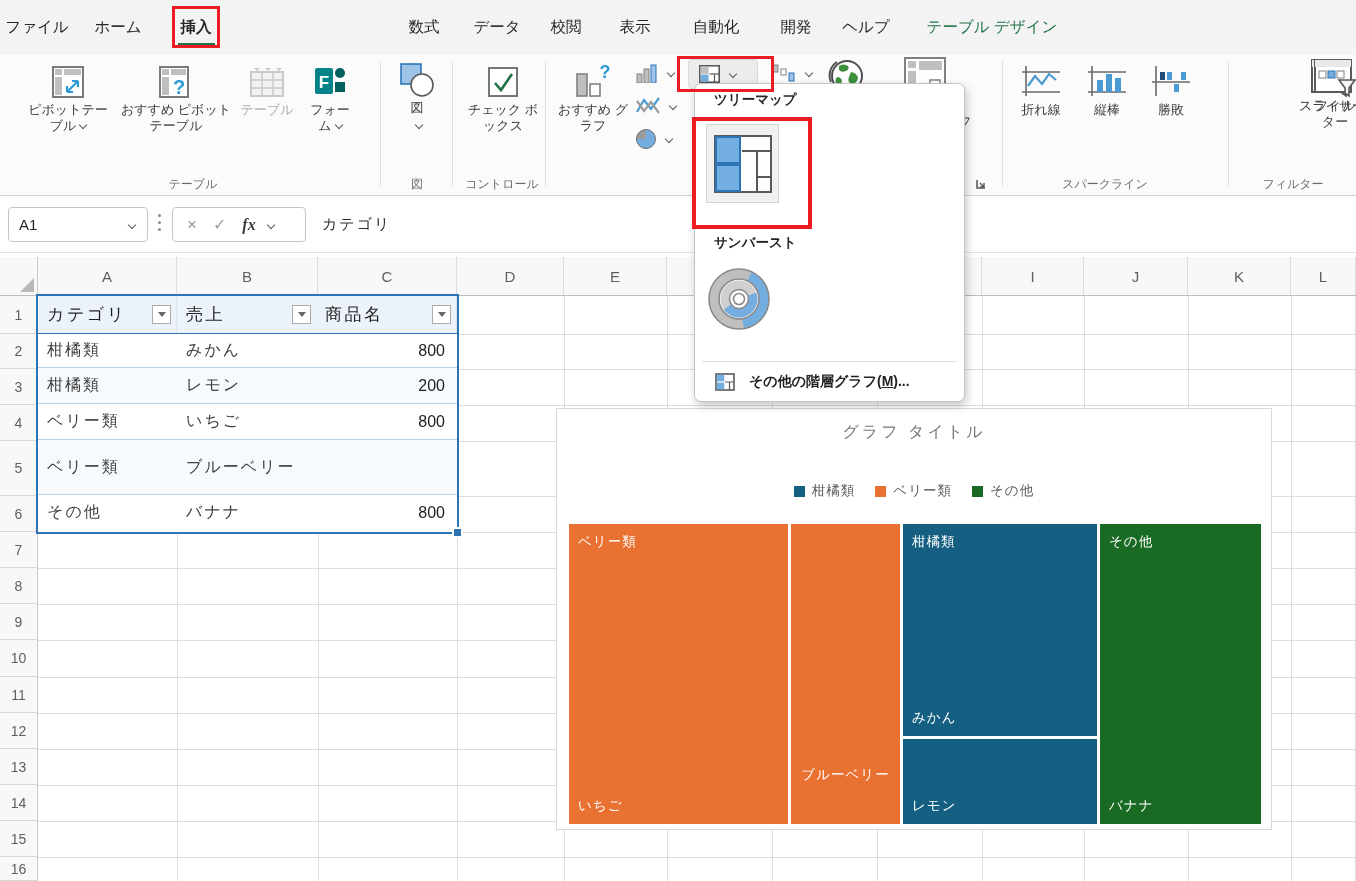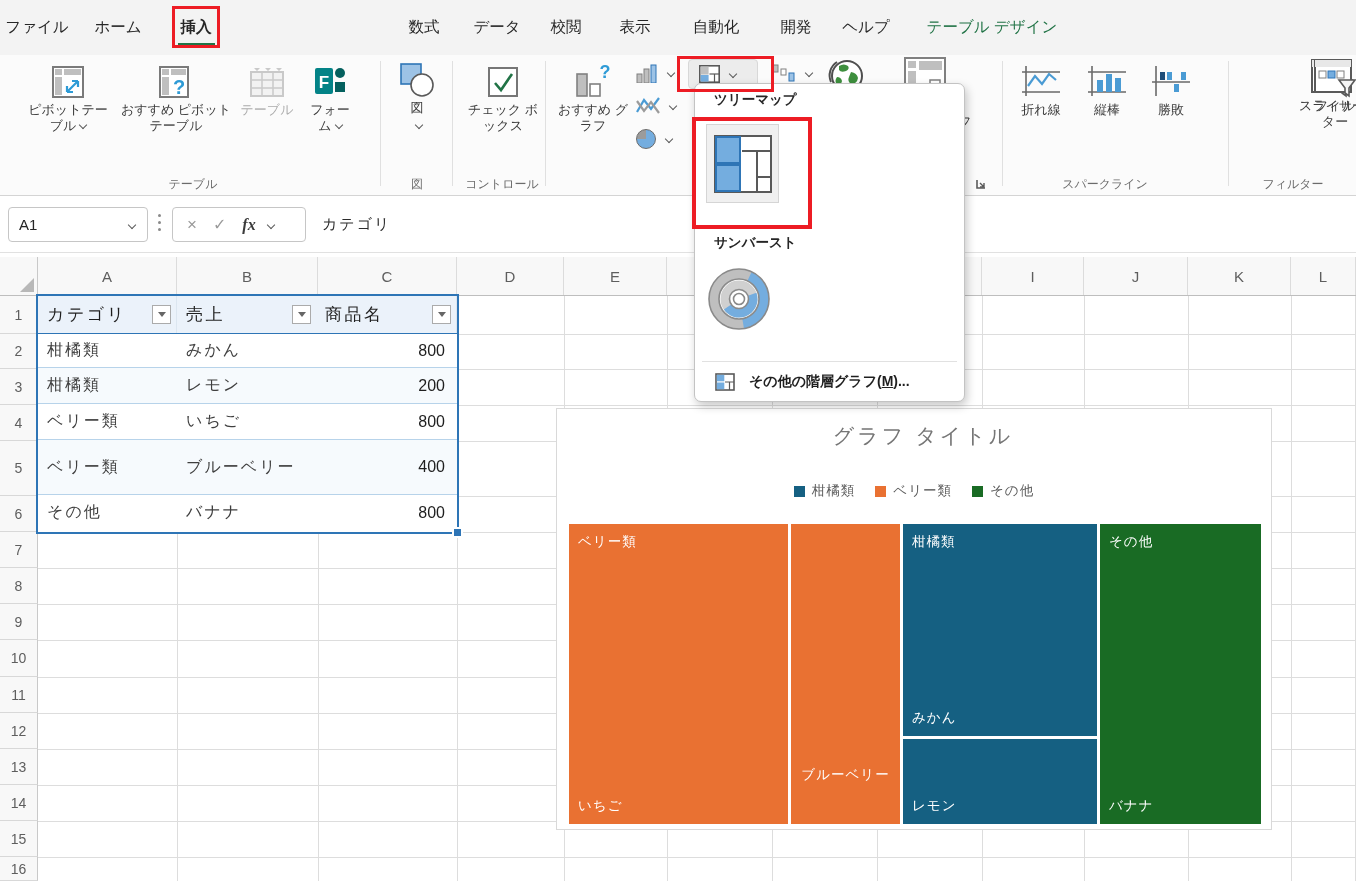--- a/index.html
+++ b/index.html
@@ -75,21 +75,21 @@
   .filterbtn { margin-left:auto; margin-right:5px; width:19px; height:19px; border:1px solid #ABABAB;
                background:#fff; display:flex; align-items:center; justify-content:center; flex:none; }
   .filterbtn i { width:0; height:0; border-left:4px solid transparent; border-right:4px solid transparent;
                  border-top:5px solid #666; }
   .resize-handle { position:absolute; right:-4px; bottom:-4px; width:7px; height:7px; background:#2E75B6;
                    box-shadow:0 0 0 2px #fff; z-index:6; }
 
   
   .chart { position:absolute; left:556px; top:155px; width:716px; height:422px; background:#fff;
            border:1px solid #D9D9D9; z-index:10; }
-  .ctitle { position:absolute; left:9px; top:13px; width:100%; text-align:center; font-size:21px;
+  .ctitle { position:absolute; left:0; top:13px; width:100%; text-align:center; font-size:16px;
             color:#767676; letter-spacing:3px; }
   .clegend { position:absolute; left:0; top:73px; width:100%; display:flex; justify-content:center;
              gap:20px; font-size:13.5px; color:#595959; letter-spacing:1px; }
   .clegend .li { display:flex; align-items:center; gap:7px; }
   .clegend .sw { width:11px; height:11px; flex:none; }
   .plot { position:absolute; left:12px; top:115px; width:692px; height:300px; }
   .tm { position:absolute; top:0; height:300px; color:#fff; font-size:13.5px; letter-spacing:1px; }
   .tm .cat { position:absolute; left:9px; top:9px; }
   .tm .leaf { position:absolute; left:9px; bottom:9px; }
   .tm .center-leaf { position:absolute; left:0; right:0; bottom:36px; text-align:center; line-height:26px; }
@@ -467,21 +467,20 @@
       <div class="tcell num" style="width:139px;">200</div>
     </div>
     <div class="trow" style="height:36px;">
       <div class="tcell" style="width:139px;">ベリー類</div>
       <div class="tcell" style="width:141px;">いちご</div>
       <div class="tcell num" style="width:139px;">800</div>
     </div>
     <div class="trow band" style="height:55px;">
       <div class="tcell" style="width:139px;">ベリー類</div>
       <div class="tcell" style="width:141px;">ブルーベリー</div>
-      <div class="tcell num" style="width:139px;">400</div>
     </div>
     <div class="trow" style="height:35px; border-bottom:none;">
       <div class="tcell" style="width:139px;">その他</div>
       <div class="tcell" style="width:141px;">バナナ</div>
       <div class="tcell num" style="width:139px;">800</div>
     </div>
     <div class="resize-handle"></div>
   </div>
 
   <div class="chart">

